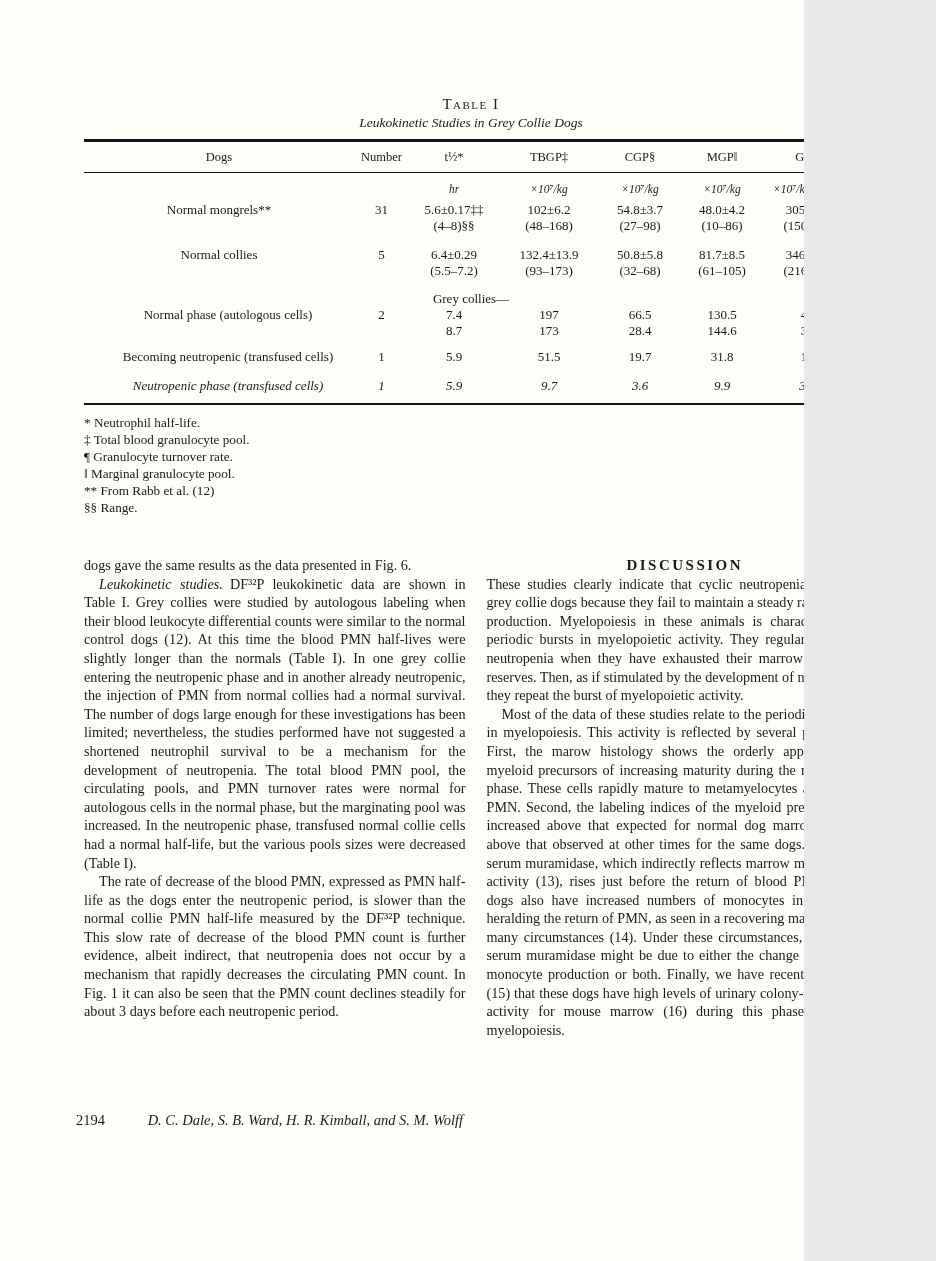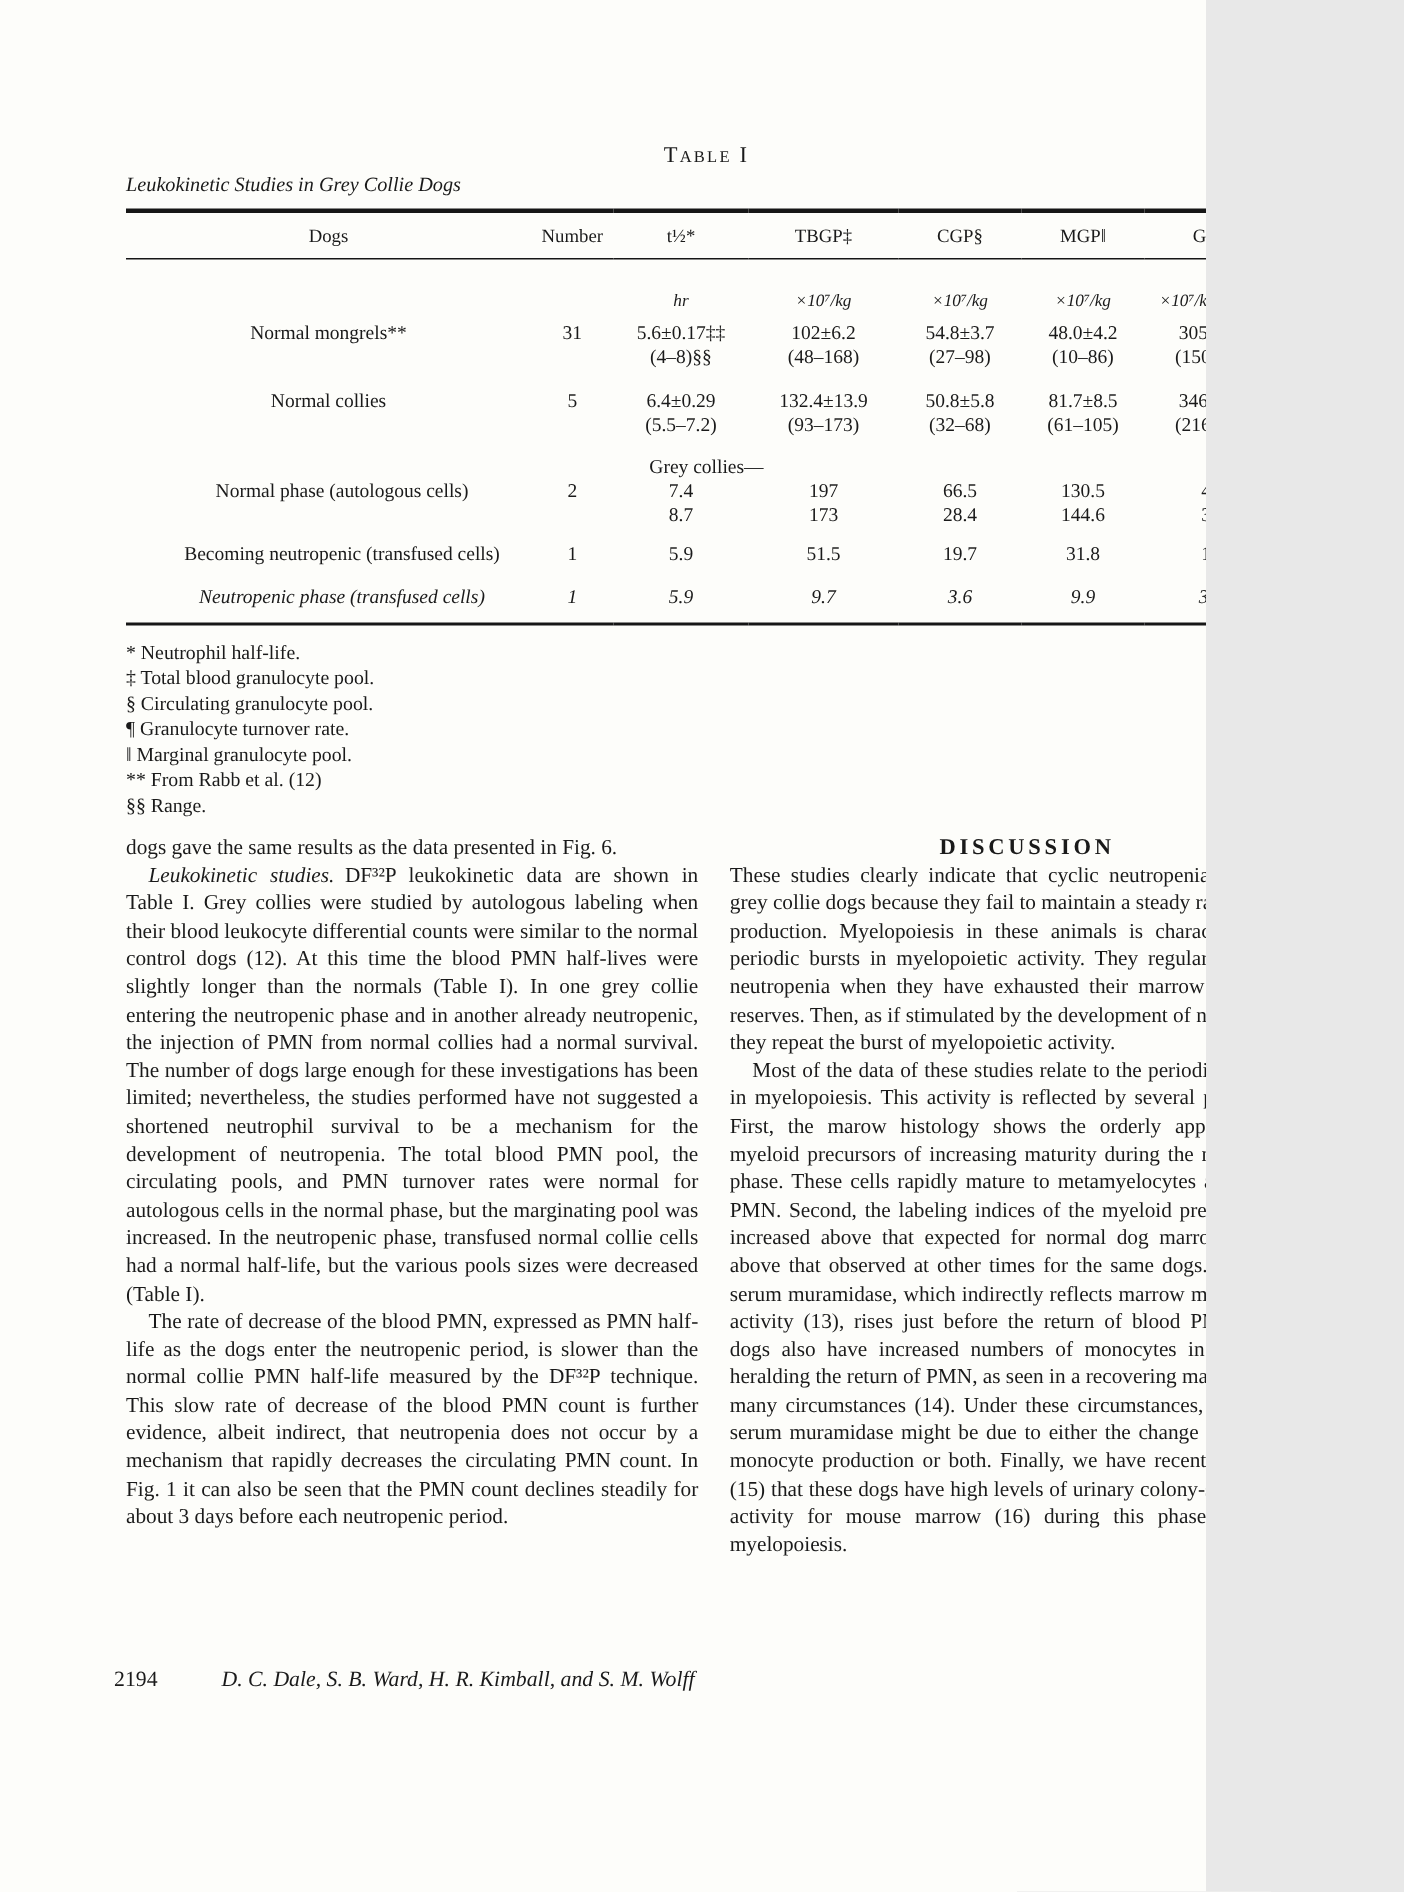--- a/index.html
+++ b/index.html
@@ -7,31 +7,31 @@
     position:relative;
     width:804px;height:1261px;
     background:#fdfdfa;
     font-family:"Liberation Serif", serif;
     color:#1a1a1a;
     overflow:hidden;
   }
   
   .table-block{position:absolute;top:96px;left:84px;width:774px;}
   .tbl-title{text-align:center;font-variant:small-caps;font-size:15px;letter-spacing:1.5px;}
-  .tbl-caption{font-style:italic;font-size:13.5px;margin-top:2px;}
+  .tbl-caption{text-align:center;font-style:italic;font-size:13.5px;margin-top:2px;}
   table.kinetics{
     width:100%;border-collapse:collapse;margin-top:8px;
     border-top:3px solid #161616;border-bottom:2.5px solid #161616;
     table-layout:fixed;
   }
   table.kinetics th{font-weight:normal;font-size:12.5px;padding:8px 0 7px;border-bottom:1.5px solid #161616;text-align:center;}
   table.kinetics td{font-size:13px;line-height:16px;text-align:center;vertical-align:top;padding:0;}
   td.lbl{text-align:left;padding-left:2px;}
   td.lbl.indent{padding-left:18px;}
-  tr.units td{font-style:italic;font-size:11.5px;padding-top:20px;padding-bottom:2px;}
+  tr.units td{font-style:italic;font-size:11.5px;padding-top:8px;padding-bottom:2px;}
   tr.r-first td{padding-top:3px;padding-bottom:13px;}
   tr.r-second td{padding-bottom:12px;}
   tr.r-group td{padding-bottom:0;margin-top:48px;}
   tr.r-sub td{padding-bottom:10px;}
   tr.r-single td{padding-bottom:13px;}
   tr.r-last td{padding-bottom:9px;font-style:italic;}
   .footnotes{margin-top:9px;font-size:13.2px;line-height:17px;}
   
   .columns{position:absolute;top:556px;left:84px;width:784px;display:flex;gap:21px;}
   .col{width:382px;text-align:justify;font-size:14.2px;line-height:18.6px;}
@@ -183,21 +183,20 @@
           <td>3.6</td>
           <td>9.9</td>
           <td>36.6</td>
         </tr>
       </tbody>
     </table>
 
     <div class="footnotes">
       <div>* Neutrophil half-life.</div>
       <div>‡ Total blood granulocyte pool.</div>
-      <div>§ Circulating granulocyte pool.</div>
       <div>¶ Granulocyte turnover rate.</div>
       <div>‖ Marginal granulocyte pool.</div>
       <div>** From Rabb et al. (12)</div>
       <div>§§ Range.</div>
     </div>
   </section>
 
   <section class="columns">
     <div class="col">
       <p class="noindent">dogs gave the same results as the data presented in Fig. 6.</p>

